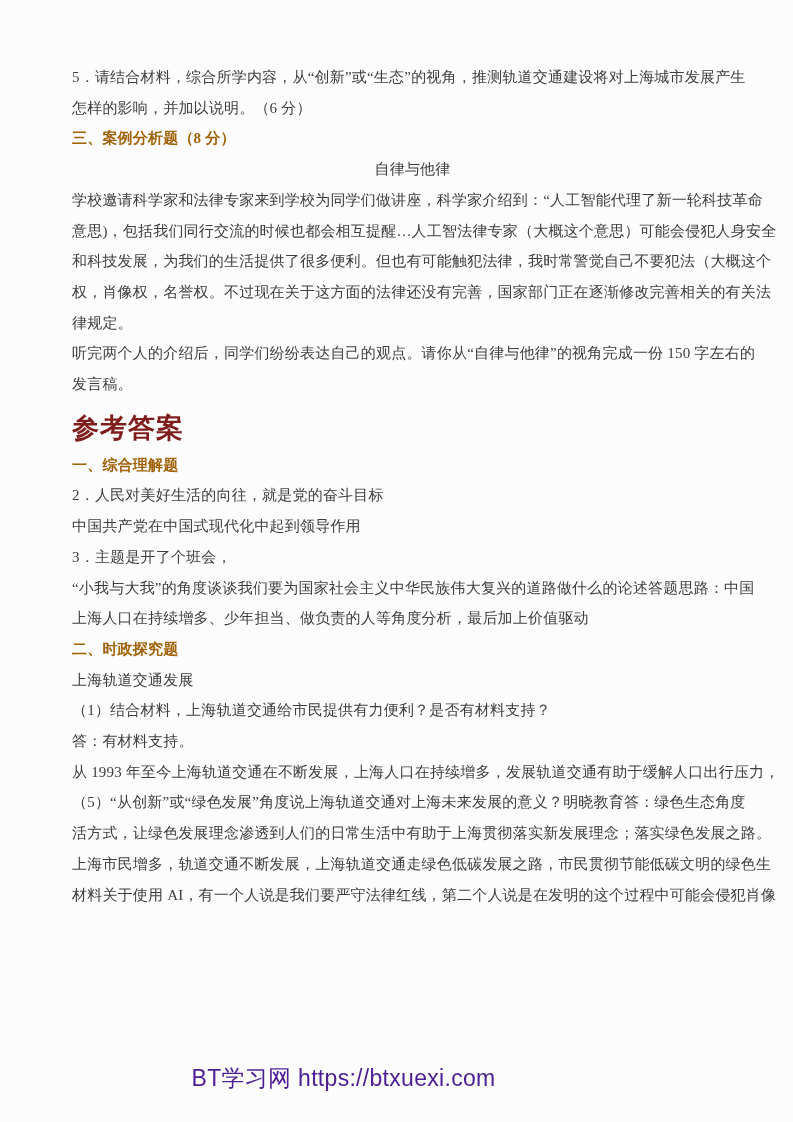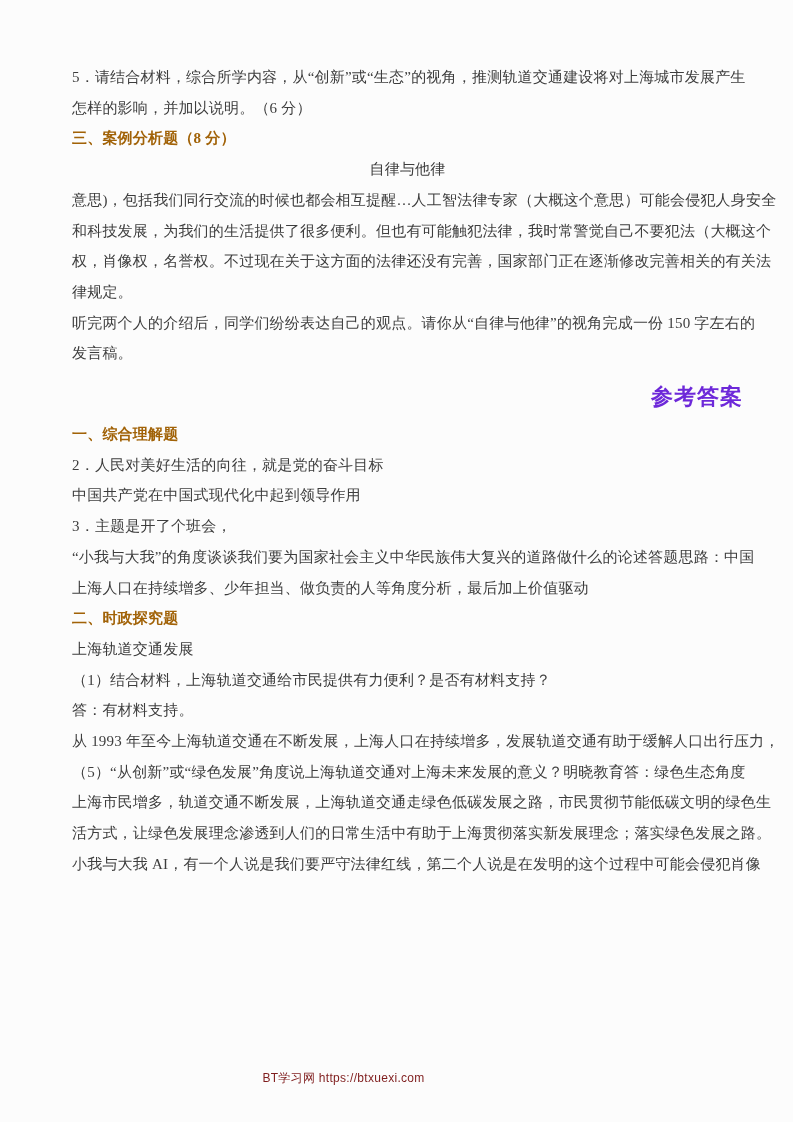--- a/index.html
+++ b/index.html
@@ -15,68 +15,69 @@
   .page {
     position: relative;
     width: 793px;
     height: 1122px;
     background: #fcfcfc;
     font-family: "Liberation Serif", "DejaVu Serif", serif;
     color: #3d3d3d;
     box-sizing: border-box;
   }
   .content {
-    padding: 62px 50px 0 72px;
+    padding: 62px 40px 0 72px;
   }
   .line {
     font-size: 15px;
     line-height: 30.7px;
     letter-spacing: 0.2px;
     white-space: nowrap;
   }
   .bold {
     font-weight: bold;
     color: #a16207;
   }
   .centered {
     text-align: center;
     white-space: normal;
   }
   .answers-title {
-    font-size: 22px;
+    font-size: 27px;
     font-weight: bold;
     line-height: 44px;
     margin-top: 6px;
-    text-align: right;
-    color: #6d28d9;
+    text-align: left;
+    color: #7f1d1d;
     letter-spacing: 1px;
   }
   .footer {
     position: absolute;
     top: 1066px;
     left: 0;
     width: 687px;
     text-align: center;
     font-family: "Liberation Sans", "DejaVu Sans", sans-serif;
-    font-size: 12px;
+    font-size: 23px;
     line-height: 24px;
-    color: #7f1d1d;
+    color: #4c1d95;
     letter-spacing: 0.3px;
   }
 </style>
 </head>
 <body>
 
 <div class="page">
   <div class="content">
 
     <div class="line">5．请结合材料，综合所学内容，从“创新”或“生态”的视角，推测轨道交通建设将对上海城市发展产生</div>
     <div class="line">怎样的影响，并加以说明。（6 分）</div>
     <div class="line bold">三、案例分析题（8 分）</div>
     <div class="line centered">自律与他律</div>
+    <div class="line">学校邀请科学家和法律专家来到学校为同学们做讲座，科学家介绍到：“人工智能代理了新一轮科技革命</div>
     <div class="line">意思)，包括我们同行交流的时候也都会相互提醒…人工智法律专家（大概这个意思）可能会侵犯人身安全</div>
     <div class="line">和科技发展，为我们的生活提供了很多便利。但也有可能触犯法律，我时常警觉自己不要犯法（大概这个</div>
     <div class="line">权，肖像权，名誉权。不过现在关于这方面的法律还没有完善，国家部门正在逐渐修改完善相关的有关法</div>
     <div class="line">律规定。</div>
     <div class="line">听完两个人的介绍后，同学们纷纷表达自己的观点。请你从“自律与他律”的视角完成一份 150 字左右的</div>
     <div class="line">发言稿。</div>
 
     <div class="answers-title">参考答案</div>
 
     <div class="line bold">一、综合理解题</div>
@@ -85,21 +86,21 @@
     <div class="line">3．主题是开了个班会，</div>
     <div class="line">“小我与大我”的角度谈谈我们要为国家社会主义中华民族伟大复兴的道路做什么的论述答题思路：中国</div>
     <div class="line">上海人口在持续增多、少年担当、做负责的人等角度分析，最后加上价值驱动</div>
 
     <div class="line bold">二、时政探究题</div>
     <div class="line">上海轨道交通发展</div>
     <div class="line">（1）结合材料，上海轨道交通给市民提供有力便利？是否有材料支持？</div>
     <div class="line">答：有材料支持。</div>
     <div class="line">从 1993 年至今上海轨道交通在不断发展，上海人口在持续增多，发展轨道交通有助于缓解人口出行压力，</div>
     <div class="line">（5）“从创新”或“绿色发展”角度说上海轨道交通对上海未来发展的意义？明晓教育答：绿色生态角度</div>
+    <div class="line">活方式，让绿色发展理念渗透到人们的日常生活中有助于上海贯彻落实新发展理念；落实绿色发展之路。</div>
     <div class="line">上海市民增多，轨道交通不断发展，上海轨道交通走绿色低碳发展之路，市民贯彻节能低碳文明的绿色生</div>
-    <div class="line">活方式，让绿色发展理念渗透到人们的日常生活中有助于上海贯彻落实新发展理念；落实绿色发展之路。</div>
 
-    <div class="line">小我与大我 AI，有一个人说是我们要严守法律红线，第二个人说是在发明的这个过程中可能会侵犯肖像</div>
+    <div class="line">材料关于使用 AI，有一个人说是我们要严守法律红线，第二个人说是在发明的这个过程中可能会侵犯肖像</div>
 
   </div>
 
   <div class="footer">BT学习网 https://btxuexi.com</div>
 </div>
 
 </body></html>

